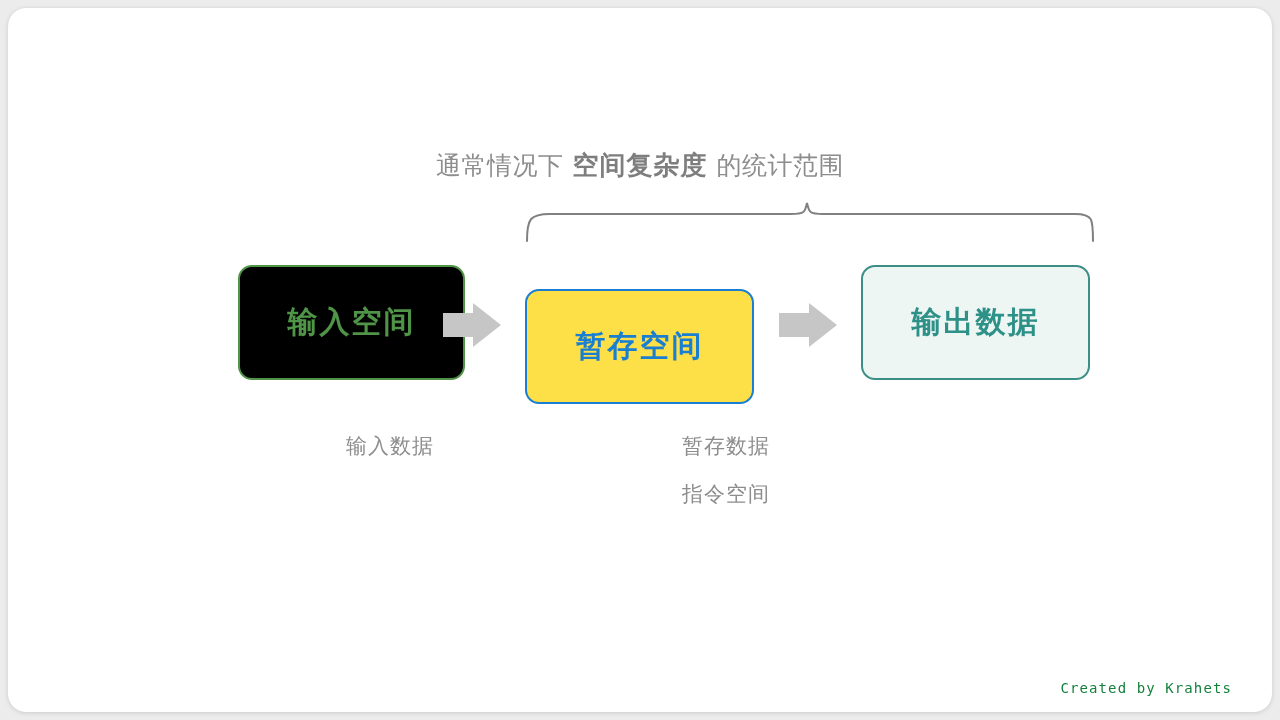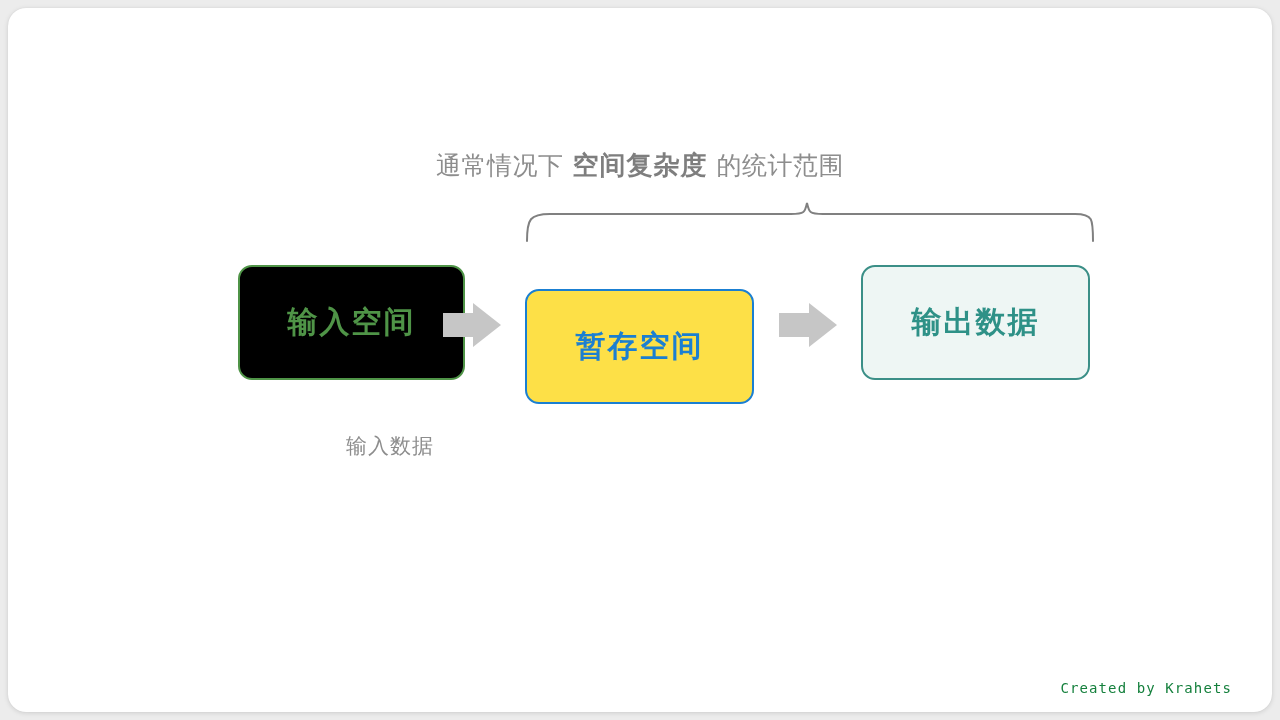--- a/index.html
+++ b/index.html
@@ -161,18 +161,20 @@
 
   <svg class="arrow-svg" id="arrow-2" viewBox="0 0 62 50">
     <path d="M 2 13 L 32 13 L 32 3 L 60 25 L 32 47 L 32 37 L 2 37 Z" fill="#c6c6c6"></path>
   </svg>
 
   <div class="caption-col" id="captions-input">
     <div class="caption-line">输入数据</div>
   </div>
 
   <div class="caption-col" id="captions-temp">
+    <div class="caption-line">暂存数据</div>
+    <div class="caption-line">指令空间</div>
   </div>
 
 
   <div id="footer-credit">Created by Krahets</div>
 
 </div>
 
 </body></html>

